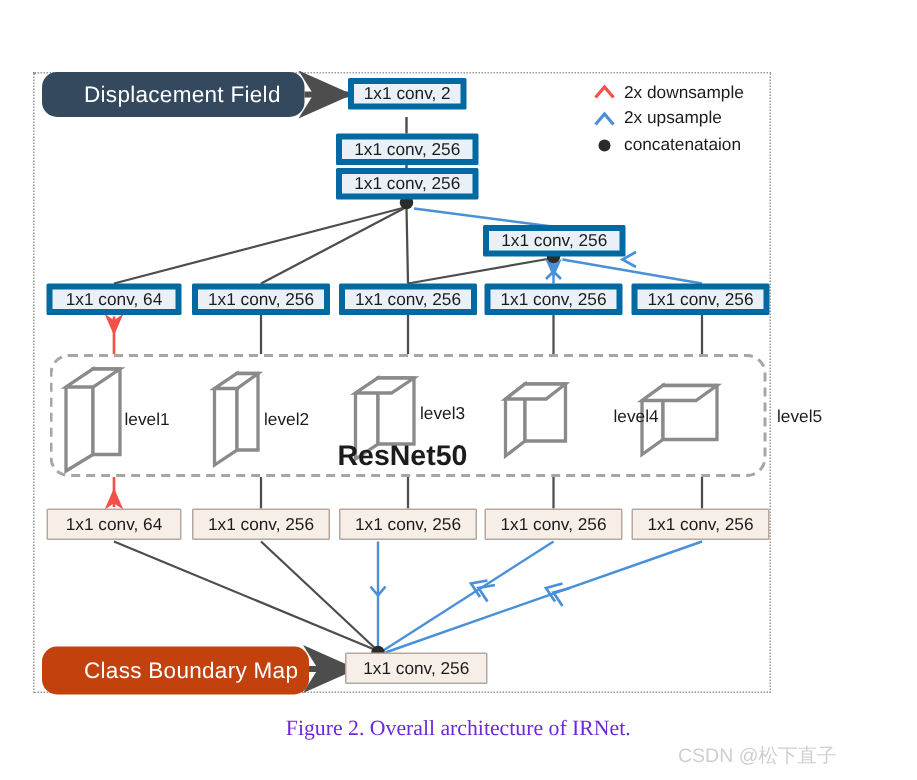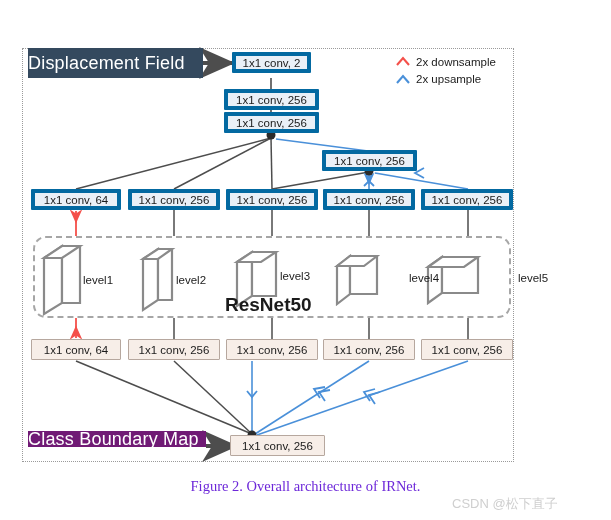--- a/index.html
+++ b/index.html
@@ -26,25 +26,26 @@
     font-size:11.5px;color:#1b1b1b;white-space:nowrap;
     height:21px;border-radius:1px;
   }
   .conv.blue{background:#eaf0f7;border:4px solid #0369a1;}
   .conv.cream{background:#f7eee8;border:1px solid #b6a79e;}
 
   
   .labelbox{
     position:absolute;box-sizing:border-box;
     display:flex;align-items:center;
-    color:#ffffff;font-size:18px;letter-spacing:.2px;
-    padding-left:0;
+    color:#ffffff;font-size:15px;letter-spacing:.2px;
+    padding-left:28px;
+    border-radius:10px;
   }
   #displacement-field{background:#34495e;left:28px;top:48px;width:175px;height:30px;}
-  #class-boundary-map{background:#701a75;left:28px;top:431px;width:178px;height:16px;}
+  #class-boundary-map{background:#c2410c;left:28px;top:431px;width:178px;height:32px;}
 
   
   .resnet-box{
     position:absolute;left:33px;top:236px;width:478px;height:82px;
     border:2px dashed #a6a6a6;border-radius:13px;box-sizing:border-box;
   }
   .resnet-title{
     position:absolute;left:225px;top:294px;width:120px;
     font-size:19px;font-weight:bold;color:#1b1b1b;text-align:left;
   }
@@ -216,18 +217,26 @@
     <div class="legend-row">
       <span class="legend-glyph">
         <svg width="20" height="17" viewBox="0 0 20 17">
           <path d="M4,12 L10,5 L16,12" fill="none" stroke="#4a90d9" stroke-width="2.1"></path>
         </svg>
       </span>
       <span class="legend-text">2x upsample</span>
     </div>
 
 
+    <div class="legend-row">
+      <span class="legend-glyph">
+        <svg width="20" height="17" viewBox="0 0 20 17">
+          <circle cx="10" cy="9" r="4" fill="#2b2b2b"></circle>
+        </svg>
+      </span>
+      <span class="legend-text">concatenataion</span>
+    </div>
   </div>
 
   <div class="caption">Figure 2.  Overall architecture of IRNet.</div>
   <div class="watermark">CSDN @松下直子</div>
 
 </div>
 
 </body></html>

